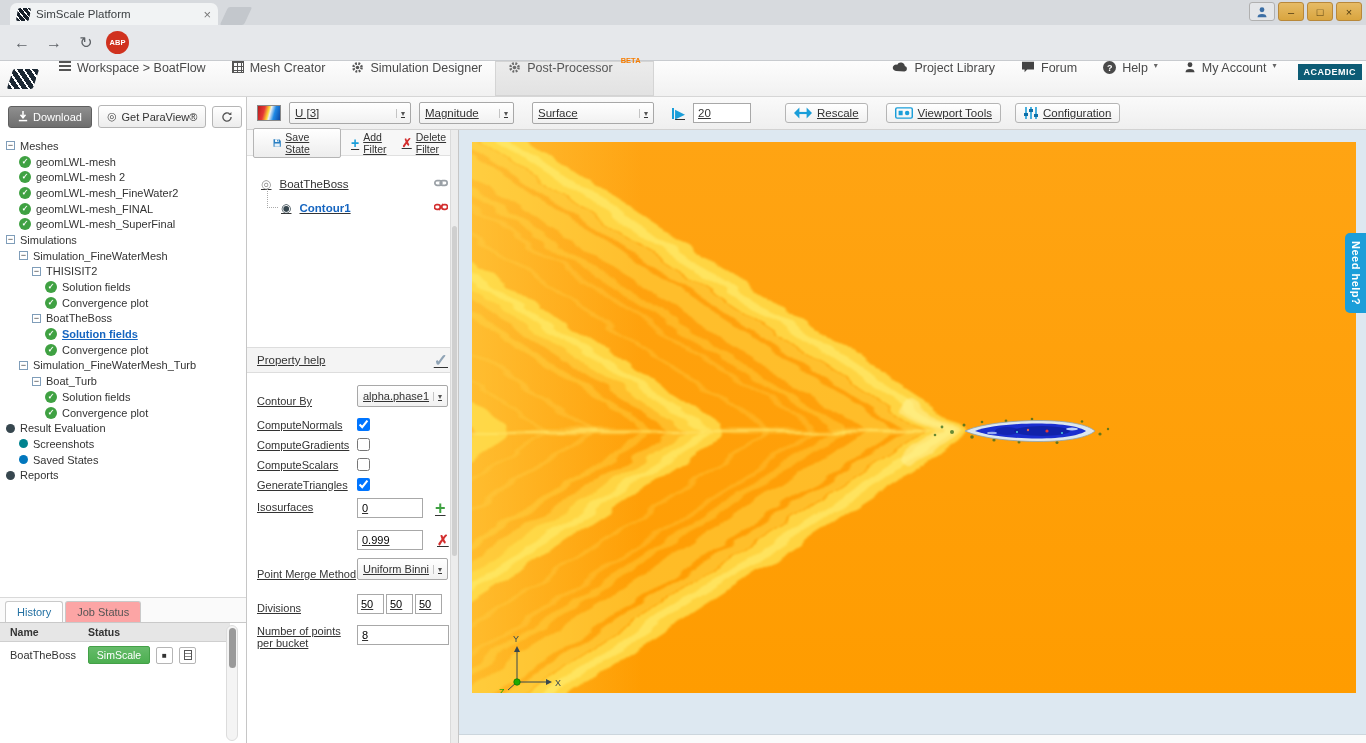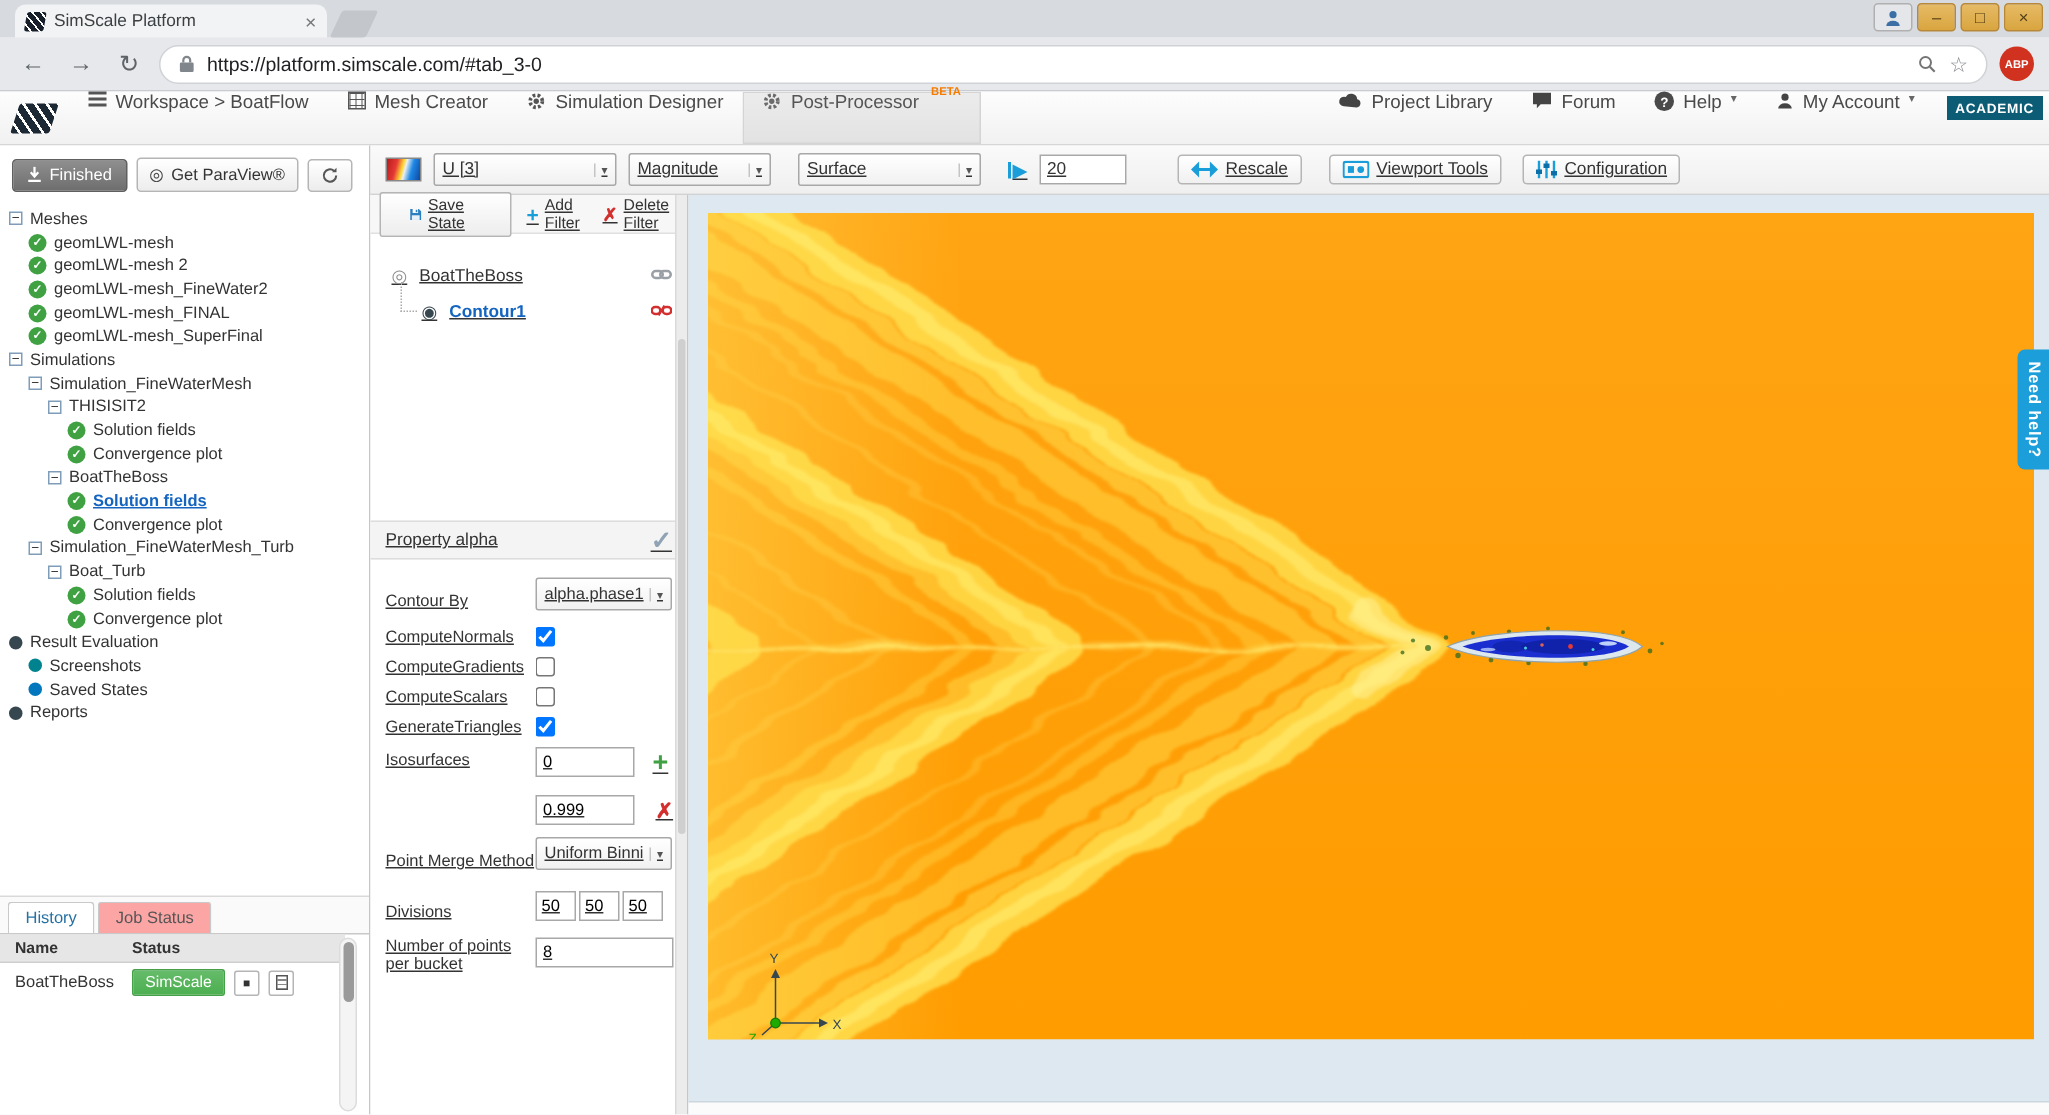--- a/index.html
+++ b/index.html
@@ -177,32 +177,20 @@
       </div>
       <div class="winbtn amber">–</div>
       <div class="winbtn amber">□</div>
       <div class="winbtn amber">×</div>
     </div>
   </div>
   <div class="urlbar">
     <span class="navbtn">←</span>
     <span class="navbtn">→</span>
     <span class="navbtn">↻</span>
-    <div class="urlfield">
-      <svg width="11" height="13" viewBox="0 0 12 14">
-          <rect x="1" y="6" width="10" height="7" rx="1" fill="#80868b"></rect>
-          <path d="M3.5 6 V4.5 a2.5 2.5 0 0 1 5 0 V6" fill="none" stroke="#80868b" stroke-width="1.6"></path>
-        </svg>
-      <span class="url">https://platform.simscale.com/#tab_3-0</span>
-      <svg width="13" height="13" viewBox="0 0 16 16">
-          <circle cx="7" cy="7" r="4.5" fill="none" stroke="#757575" stroke-width="1.6"></circle>
-          <line x1="10.5" y1="10.5" x2="14.5" y2="14.5" stroke="#757575" stroke-width="1.8"></line>
-        </svg>
-      <span class="star">☆</span>
-    </div>
     <div class="abp">ABP</div>
   </div>
 </div>
 
 <div class="appnav">
   <div class="logo">
       <div class="logo-shape"></div>
     </div>
   <div class="nav-item">
     <span class="hamburger">
@@ -263,21 +251,21 @@
 
 <div class="content">
 
   <aside class="sidebar">
     <div class="side-toolbar">
       <div class="btn-download">
         <svg width="10" height="11" viewBox="0 0 12 13">
             <path d="M6 0 v7 M3 4.5 L6 8 L9 4.5" stroke="#fff" stroke-width="1.8" fill="none"></path>
             <rect x="1" y="10.5" width="10" height="1.8" fill="#fff"></rect>
           </svg>
-        <span>Finished</span>
+        <span>Download</span>
       </div>
       <div class="btn-light">
         <span class="pv-icon">◎</span>
         <span>Get ParaView®</span>
       </div>
       <div class="btn-light">
         <svg width="12" height="12" viewBox="0 0 16 16">
             <path d="M13.5 8 a5.5 5.5 0 1 1 -2 -4.2" fill="none" stroke="#555" stroke-width="1.8"></path>
             <path d="M13.8 1.2 v4 h-4 z" fill="#555"></path>
           </svg>
@@ -493,21 +481,21 @@
                   <g fill="none" stroke="#d32f2f" stroke-width="1.8">
                     <rect x="0.5" y="2.5" width="6.2" height="5" rx="2.5"></rect>
                     <rect x="8.3" y="2.5" width="6.2" height="5" rx="2.5"></rect>
                   </g>
                   <line x1="5.5" y1="8.5" x2="9.5" y2="1.5" stroke="#d32f2f" stroke-width="1.4"></line>
                 </svg>
             </span>
           </div>
         </div>
         <div class="prop-header">
-          <span>Property alpha</span>
+          <span>Property help</span>
           <span class="apply-check">✓</span>
         </div>
         <div class="props">
           <div class="prop-row">
             <span class="prop-label">Contour By</span>
             <div class="pselect">
               <span>alpha.phase1</span>
               <span class="caretbox">▾</span>
             </div>
           </div>

